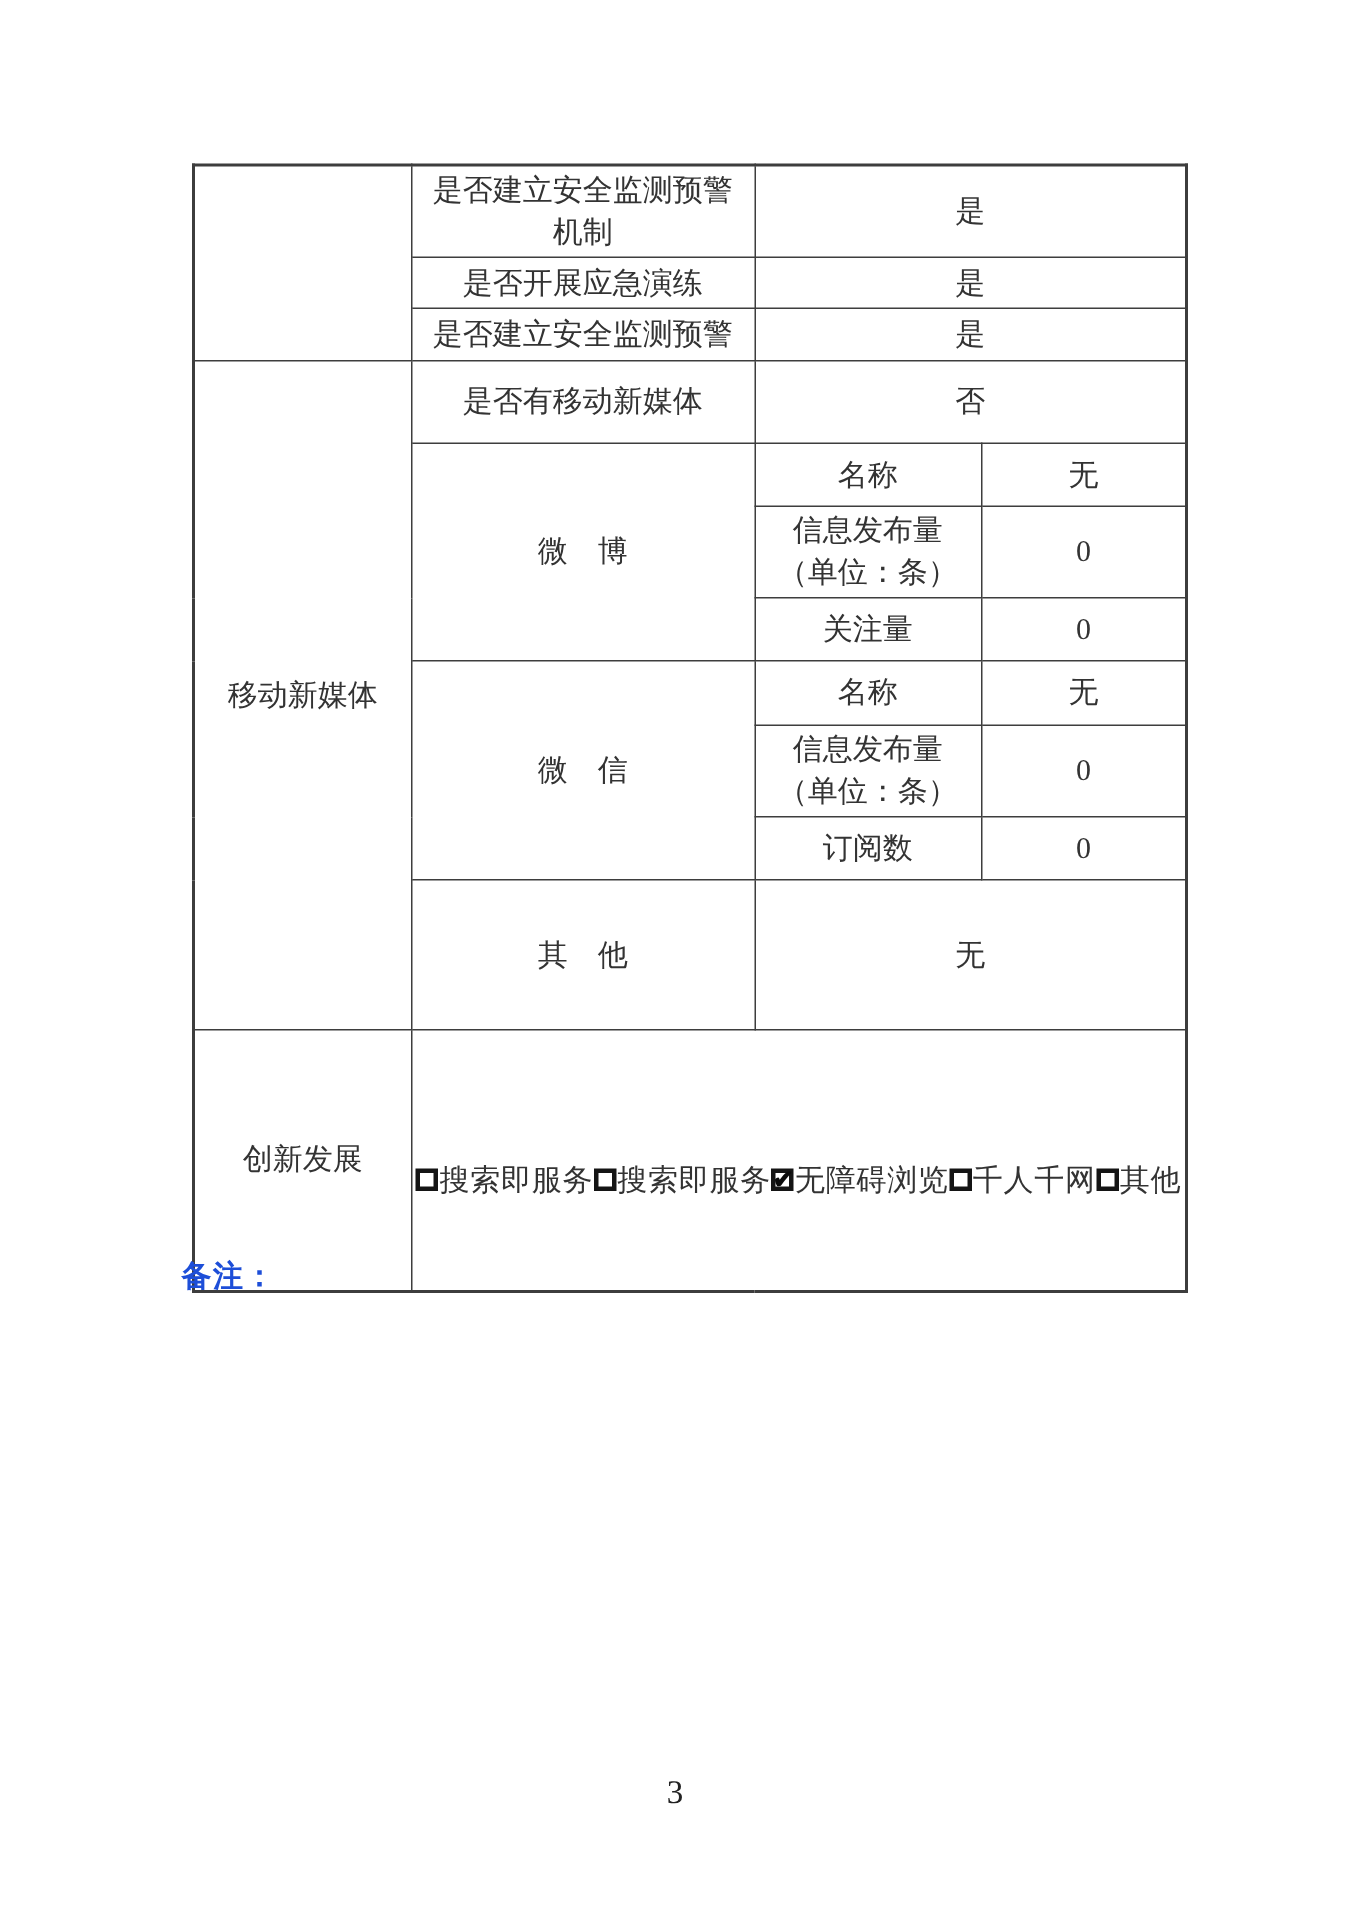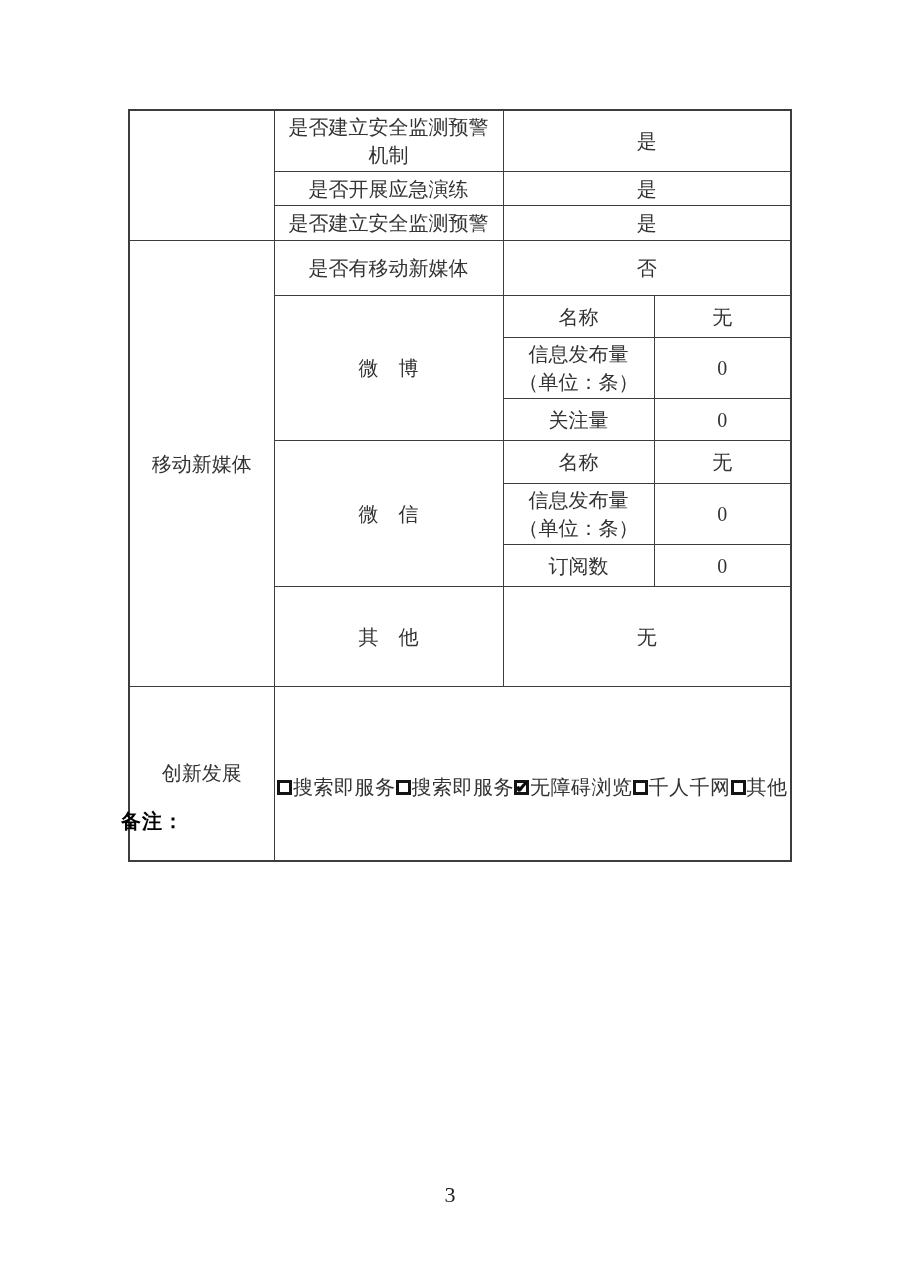--- a/index.html
+++ b/index.html
@@ -53,22 +53,22 @@
   }
   .cb.checked::after {
     content:"\2714";
     position:absolute;
     left:-2px; top:-7px;
     font-size:17px;
     font-weight:bold;
     color:#0a0a0a;
   }
   .remark {
-    position:absolute; left:121px; top:808px;
-    font-size:20px; font-weight:bold; color:#000000;
+    position:absolute; left:121px; top:837px;
+    font-size:20px; font-weight:bold; color:#1d4ed8;
     letter-spacing:1px;
   }
   .page-number {
     position:absolute; left:0; top:1182px;
     width:100%; text-align:center;
     font-size:22px; color:#222222;
   }
 </style>
 </head>
 <body>

